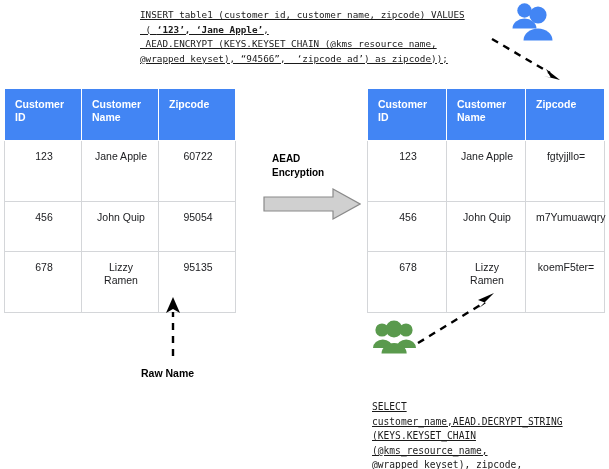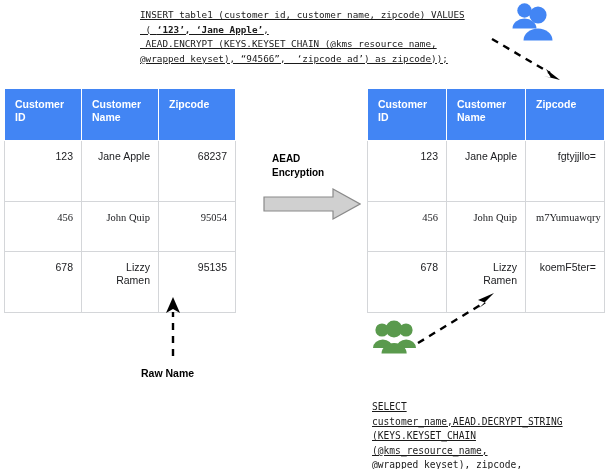--- a/index.html
+++ b/index.html
@@ -59,31 +59,31 @@
     text-align: left;
     vertical-align: top;
     padding: 9px 8px 10px 10px;
     border: 1px solid #ffffff;
     line-height: 13px;
     height: 32px;
   }
   .data-table td {
     font-size: 10.5px;
     color: #202124;
-    text-align: right;
+    text-align: center;
     vertical-align: top;
     padding: 9px 8px 13px 10px;
     border: 1px solid #d4d6d9;
     line-height: 13px;
     background: #ffffff;
   }
   #table-left  { left: 4px;   top: 88px; width: 231px; }
   #table-right { left: 367px; top: 88px; width: 237px; }
   .row-tall td { height: 38px; }
-  .row-short td { height: 27px; font-family: Liberation Serif, serif; }
+  .row-short td { height: 27px; }
 
   
   #aead-label {
     position: absolute;
     left: 272px;
     top: 152px;
     font-size: 10px;
     font-weight: bold;
     line-height: 14px;
     color: #000000;
@@ -150,21 +150,21 @@
       <tr>
         <th>Customer ID</th>
         <th>Customer Name</th>
         <th>Zipcode</th>
       </tr>
     </thead>
     <tbody>
       <tr class="row-tall">
         <td>123</td>
         <td>Jane Apple</td>
-        <td>68237</td>
+        <td>60722</td>
       </tr>
       <tr class="row-short">
         <td>456</td>
         <td>John Quip</td>
         <td>95054</td>
       </tr>
       <tr class="row-tall">
         <td>678</td>
         <td>Lizzy Ramen</td>
         <td>95135</td>

